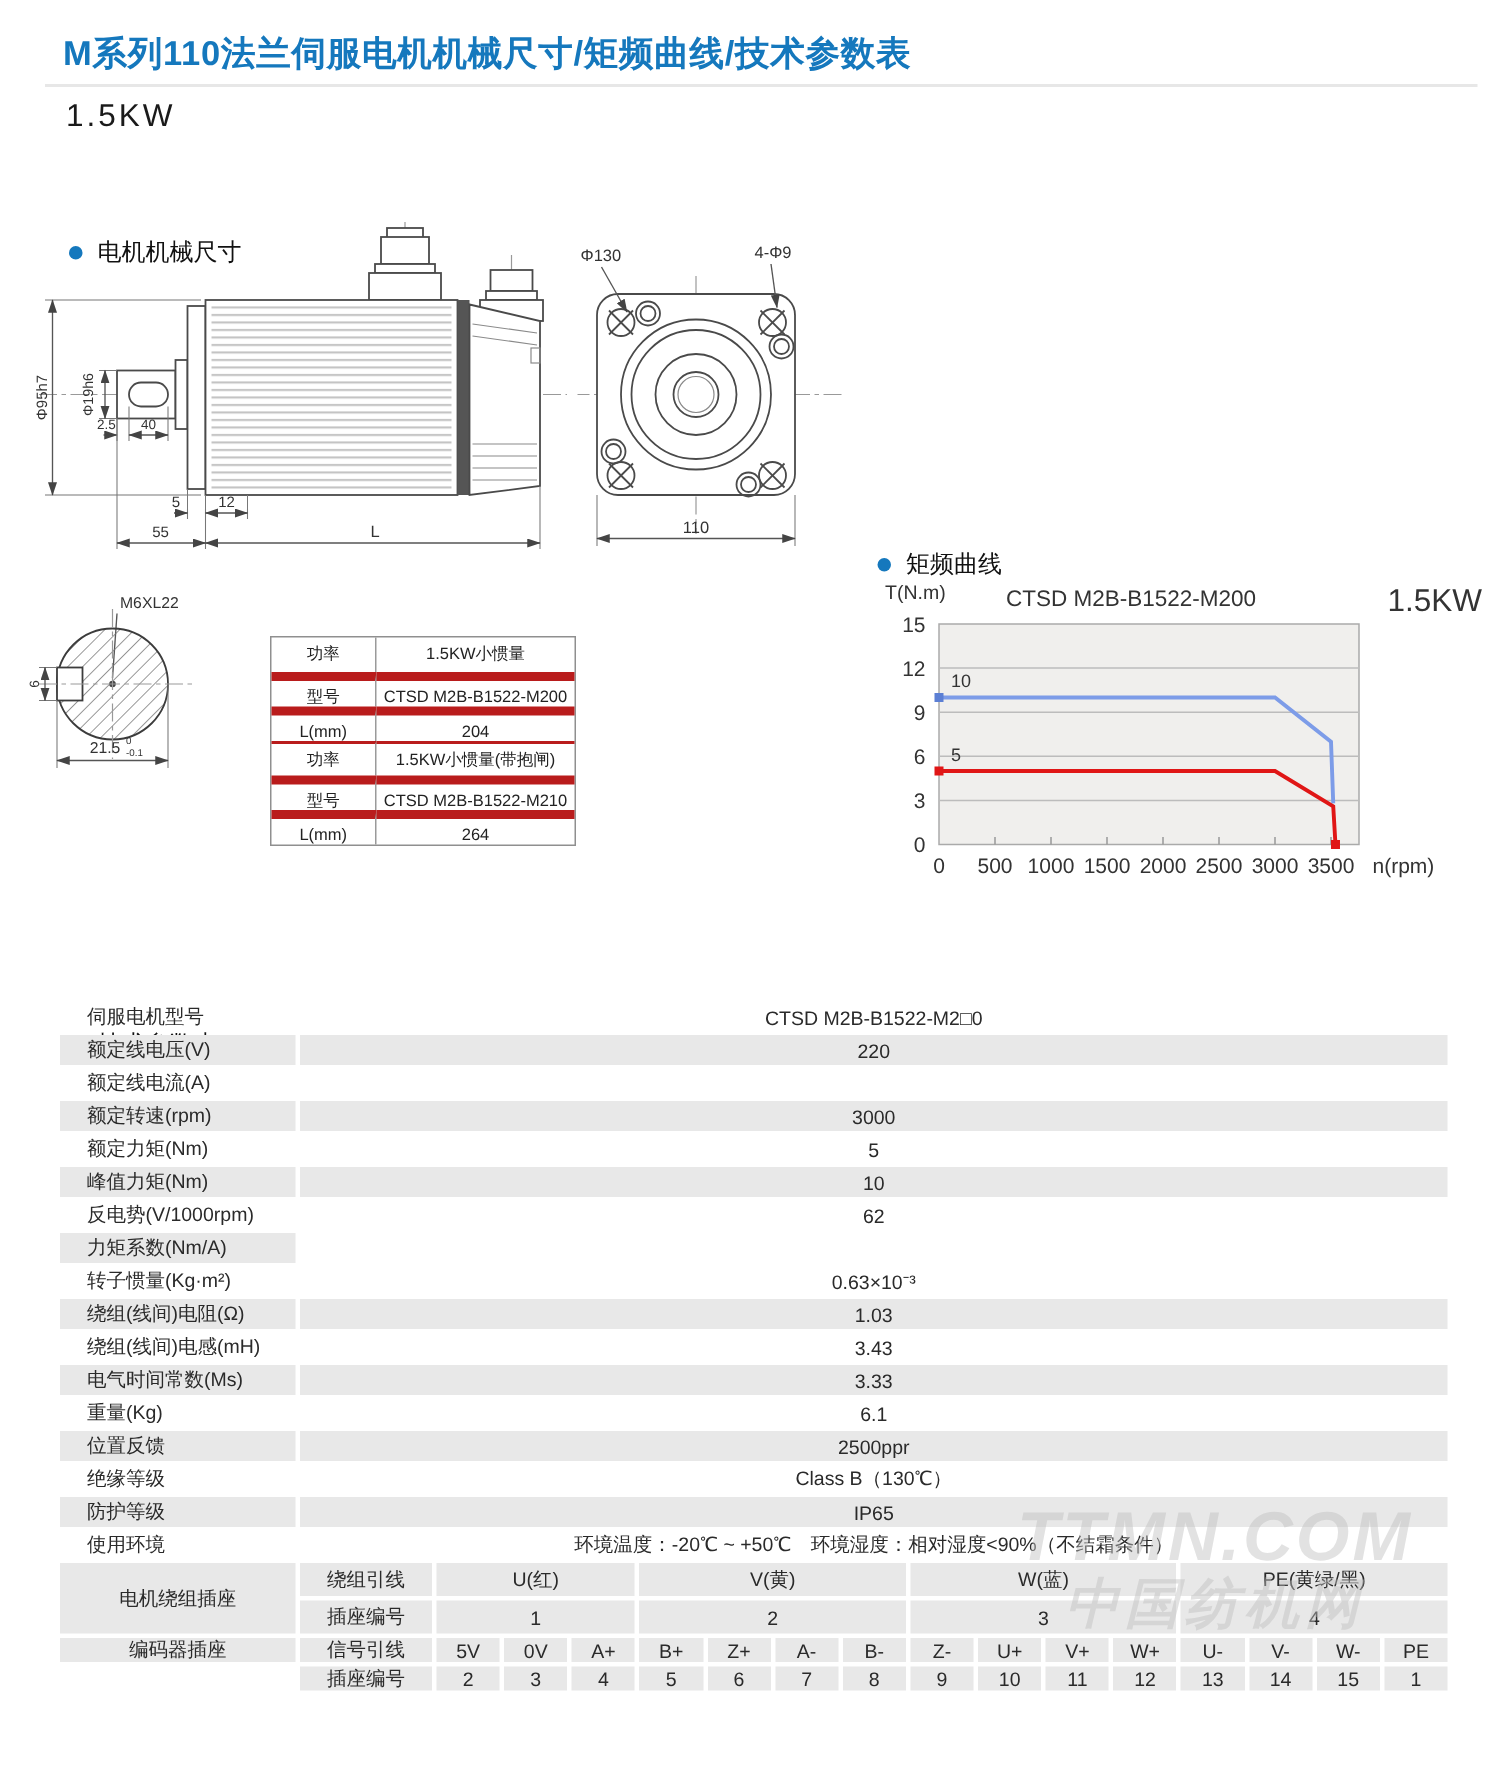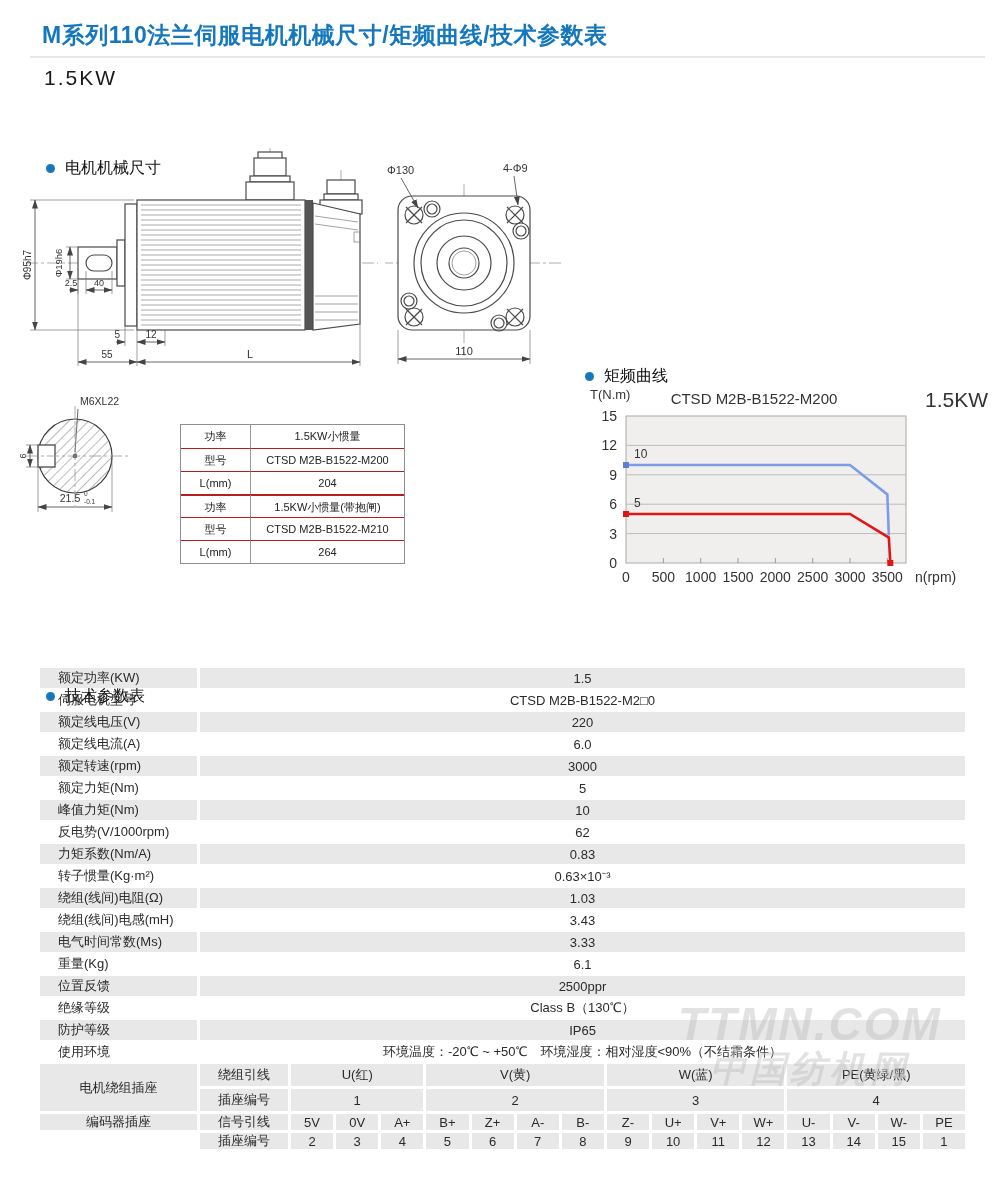--- a/index.html
+++ b/index.html
@@ -15,23 +15,23 @@
 
   svg text { font-family:"Liberation Sans", sans-serif; fill:#333; }
   .dln { stroke:#4a4a4a; stroke-width:1.2; fill:none; }
   .dfill { stroke:#4a4a4a; stroke-width:1.2; fill:#fff; }
   .thin { stroke:#8a8a8a; stroke-width:0.8; fill:none; }
   .dim { stroke:#555; stroke-width:0.9; fill:none; }
   .ext { stroke:#777; stroke-width:0.7; fill:none; }
   .cl  { stroke:#999; stroke-width:0.8; fill:none; stroke-dasharray:12 3 3 3; }
 
   
-  .spec { position:absolute; left:180px; top:424px; width:225px; border:1px solid #8f8f8f; background:#fff; }
+  .spec { position:absolute; left:180px; top:424px; width:204px; border:1px solid #8f8f8f; background:#fff; }
   .srow { display:grid; grid-template-columns:70px 1fr; }
-  .srow > div { height:23px; line-height:23px; text-align:center; font-size:11px; color:#222; border-top:1px solid #b91c1c; }
+  .srow > div { height:23px; line-height:23px; text-align:center; font-size:11px; color:#222; border-top:6px solid #b91c1c; }
   .srow:first-child > div { border-top:none; }
   .srow > div:first-child { border-right:1px solid #9a9a9a; }
   .srow.thick > div { border-top-width:2px; }
 
   
   #curve-chart { position:absolute; left:588px; top:383px; }
 
   
   .params { position:absolute; left:40px; top:668px; width:925px; }
   .prow { display:grid; grid-template-columns:157px 1fr; column-gap:3px; margin-bottom:2px; }
@@ -296,55 +296,49 @@
       <text x="2" y="16" font-size="13" fill="#222">T(N.m)</text>
       <text x="327" y="199" font-size="14" fill="#222">n(rpm)</text>
     </svg>
 
   <div class="section-head" style="left:46px; top:638px;">
     <span class="dot"></span>
     <span>技术参数表</span>
   </div>
 
   <div class="params">
-    <div class="prow g">
-        <div class="plabel">额定功率(KW)</div>
-        <div class="pvalue">1.5</div>
-      </div>
     <div class="prow">
         <div class="plabel">伺服电机型号</div>
         <div class="pvalue">CTSD M2B-B1522-M2□0</div>
       </div>
     <div class="prow g">
         <div class="plabel">额定线电压(V)</div>
         <div class="pvalue">220</div>
       </div>
     <div class="prow">
         <div class="plabel">额定线电流(A)</div>
-        <div class="pvalue">6.0</div>
       </div>
     <div class="prow g">
         <div class="plabel">额定转速(rpm)</div>
         <div class="pvalue">3000</div>
       </div>
     <div class="prow">
         <div class="plabel">额定力矩(Nm)</div>
         <div class="pvalue">5</div>
       </div>
     <div class="prow g">
         <div class="plabel">峰值力矩(Nm)</div>
         <div class="pvalue">10</div>
       </div>
     <div class="prow">
         <div class="plabel">反电势(V/1000rpm)</div>
         <div class="pvalue">62</div>
       </div>
     <div class="prow g">
         <div class="plabel">力矩系数(Nm/A)</div>
-        <div class="pvalue">0.83</div>
       </div>
     <div class="prow">
         <div class="plabel">转子惯量(Kg·m²)</div>
         <div class="pvalue">0.63×10⁻³</div>
       </div>
     <div class="prow g">
         <div class="plabel">绕组(线间)电阻(Ω)</div>
         <div class="pvalue">1.03</div>
       </div>
     <div class="prow">

